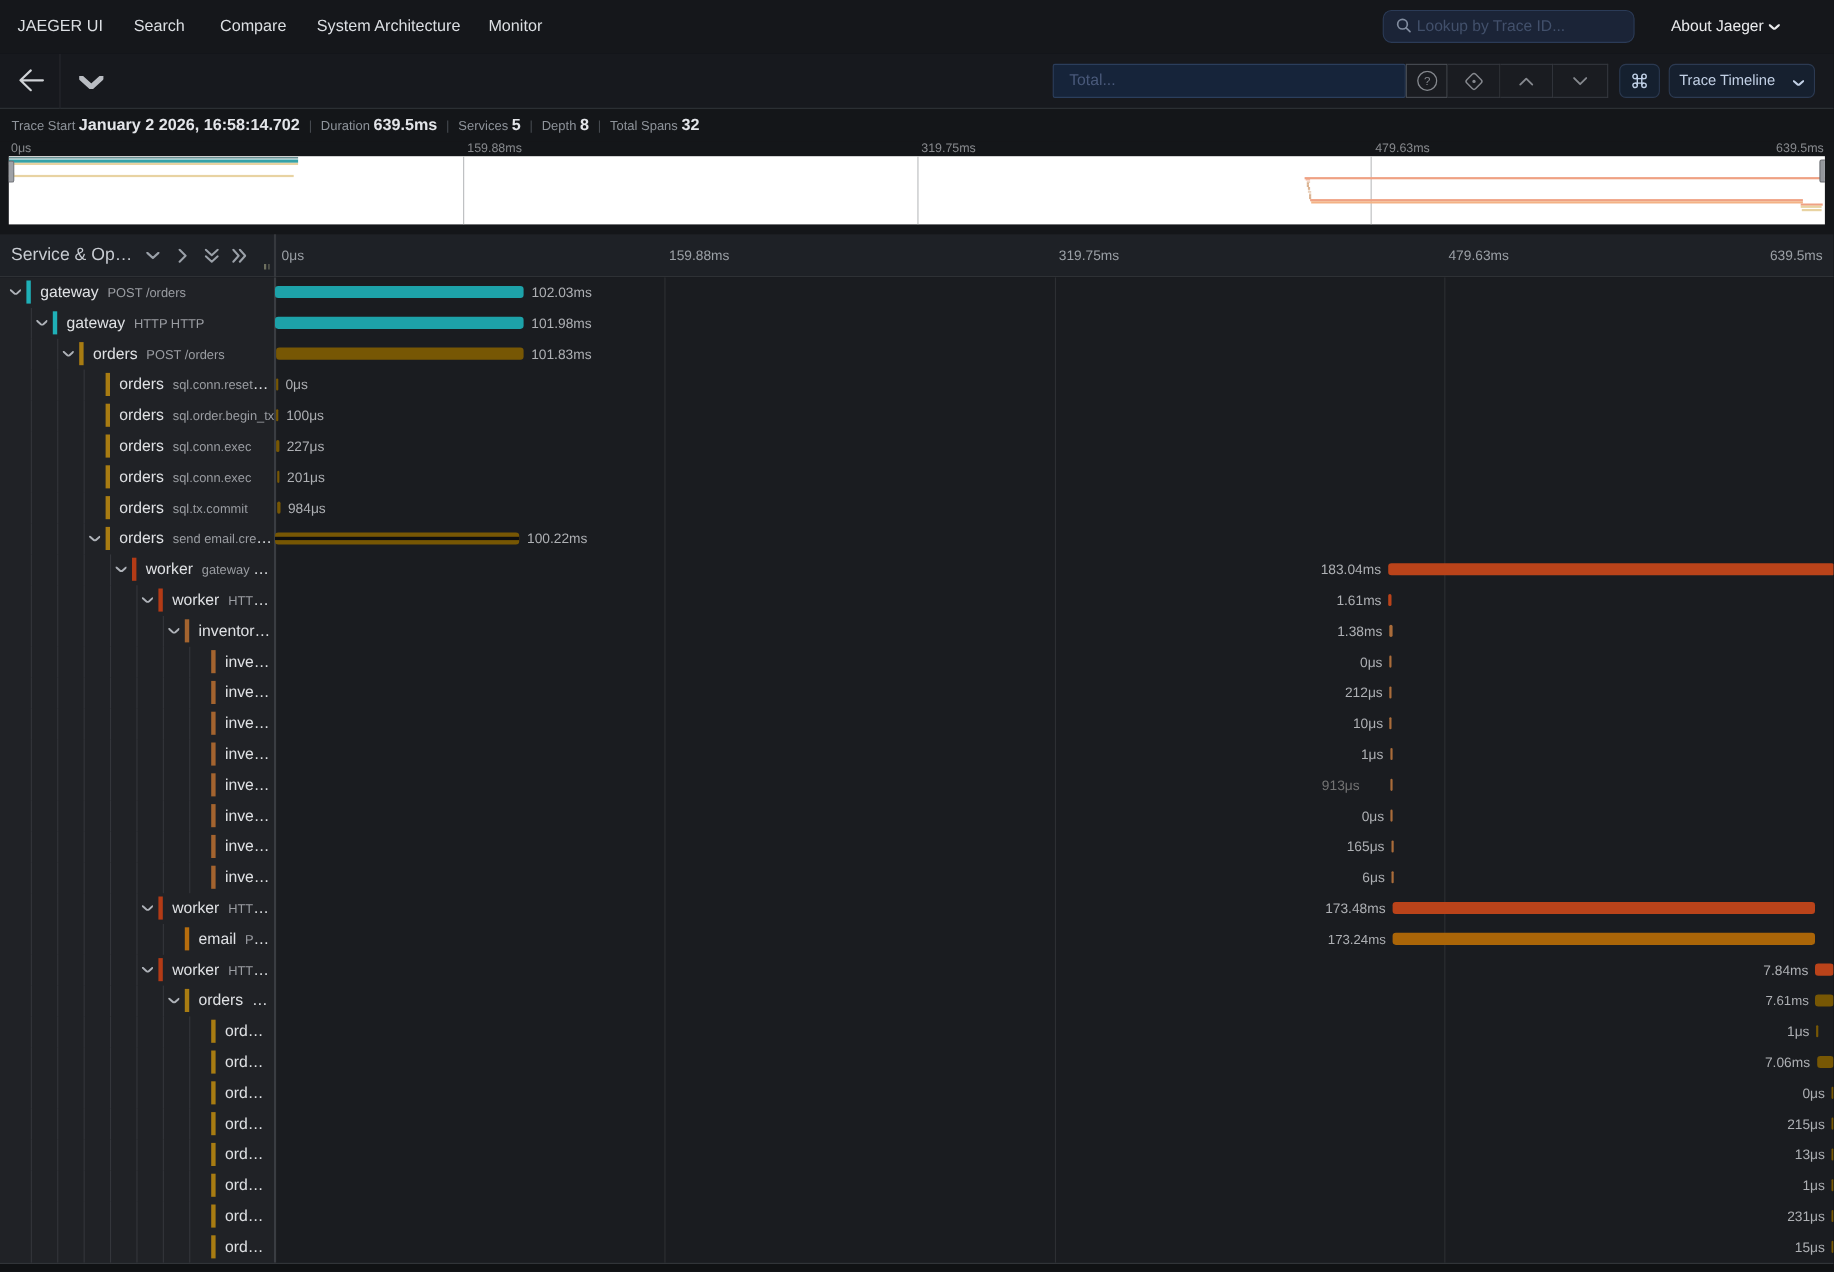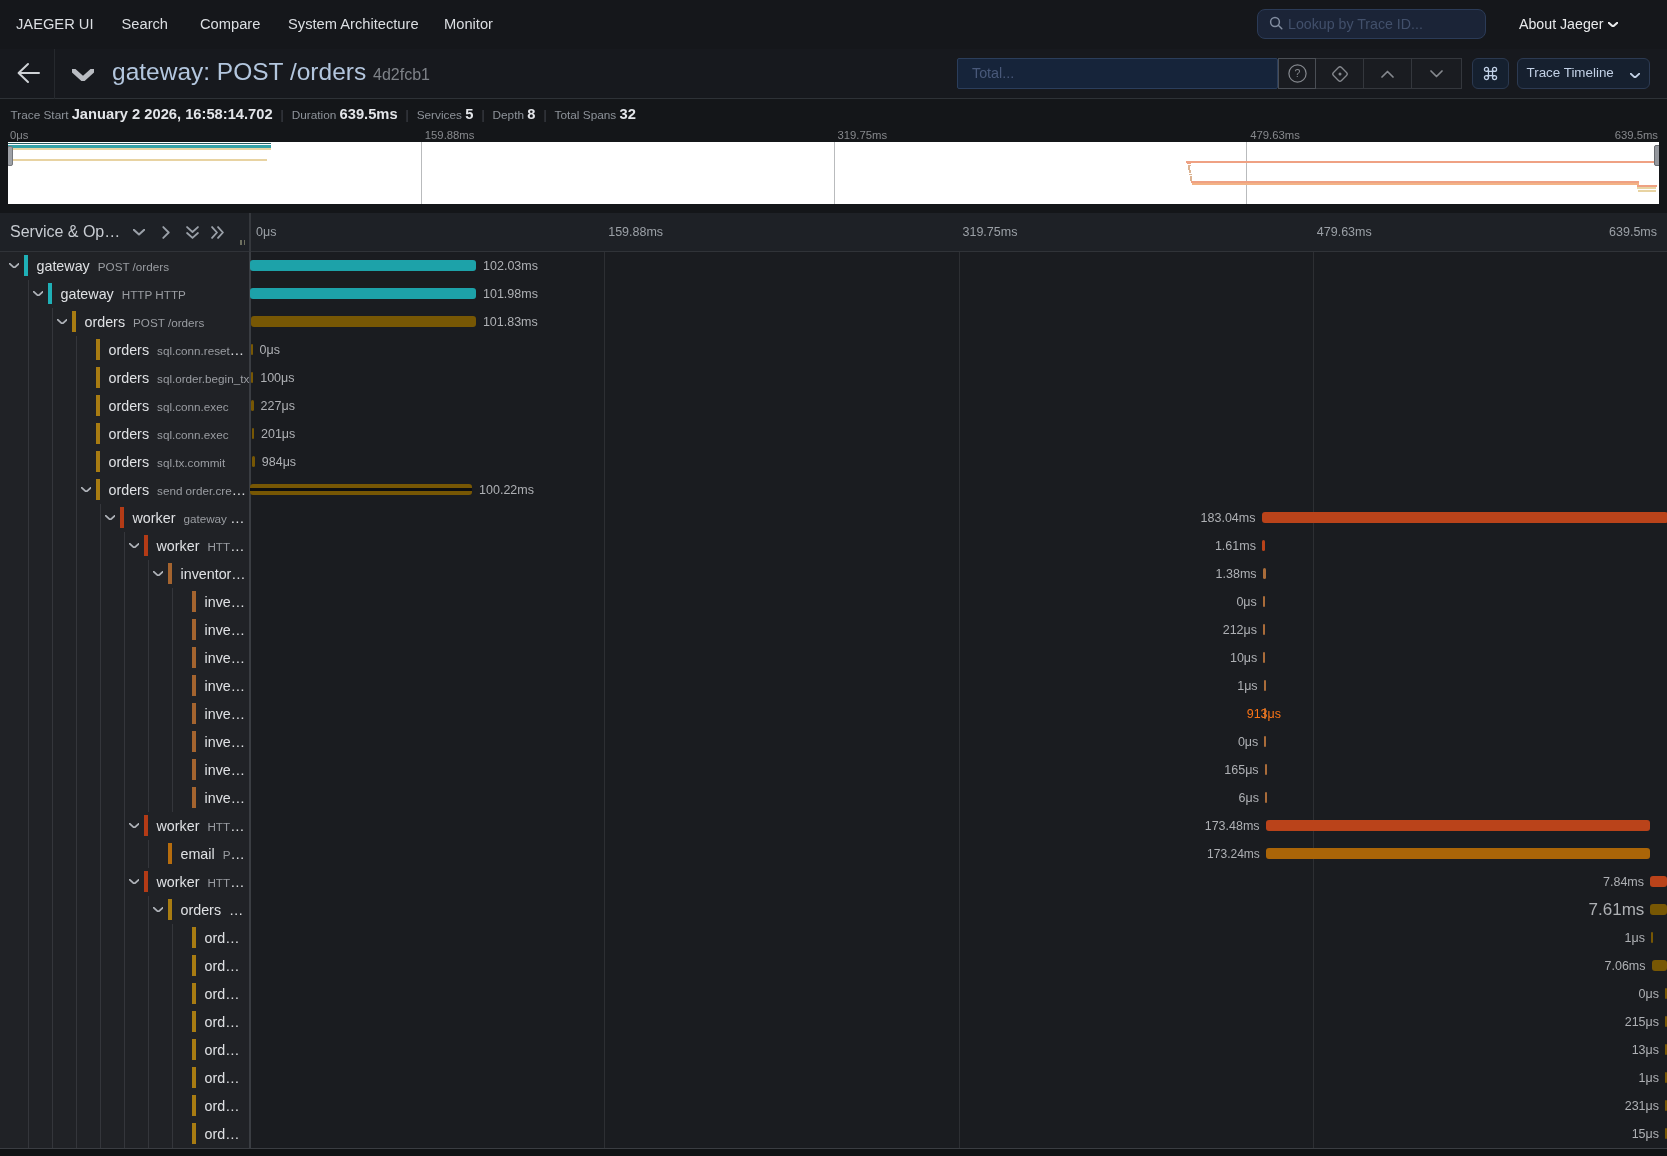--- a/index.html
+++ b/index.html
@@ -18,21 +18,20 @@
     </svg>
   </div>
 <div class="abs" style="left:0;top:49px;width:1667px;height:49.5px;background:#17191e;border-bottom:1px solid #2e3237">
     <svg class="abs" style="left:16px;top:13px" width="24" height="22" viewBox="0 0 24 22">
       <path d="M12 2 L2.6 11 L12 20 M3 11 L23 11" fill="none" stroke="#cfd2d6" stroke-width="2" stroke-linecap="round" stroke-linejoin="round"></path>
     </svg>
     <div class="abs" style="left:54px;top:0;width:1px;height:49.5px;background:#26292e"></div>
     <svg style="position:absolute;left:71.5px;top:19.9px" width="22" height="12.1" viewBox="0 0 10 5.5">
       <path d="M0.6 0.6 L5 4.6 L9.4 0.6" fill="none" stroke="#b9bcc2" stroke-width="2.2" stroke-linecap="round" stroke-linejoin="round"></path>
     </svg>
-    <div class="abs" style="left:112px;top:9px;font-size:24.5px;color:#b3c6de">gateway: POST /orders <span style="font-size:16px;color:#7e8288">4d2fcb1</span></div>
     <div class="abs" style="left:957px;top:9px;width:321px;height:31px;background:#16243a;border:1px solid #2b3e5c;border-radius:2px"></div>
     <div class="abs" style="left:972px;top:9px;height:31px;line-height:31px;font-size:14.3px;color:#49597a">Total...</div>
     <div class="abs" style="left:1278px;top:9px;width:38px;height:31px;border:1px solid #4a4e55;border-left:1px solid #4a4e55;background:#1a1c21"></div>
     <div class="abs" style="left:1316px;top:9px;width:48px;height:31px;border:1px solid #34373d;border-left:none;background:#1a1c21"></div>
     <div class="abs" style="left:1364px;top:9px;width:48px;height:31px;border:1px solid #34373d;border-left:none;background:#1a1c21"></div>
     <div class="abs" style="left:1412px;top:9px;width:50px;height:31px;border:1px solid #34373d;border-left:none;background:#1a1c21"></div>
     <svg class="abs" style="left:1288px;top:15px" width="19" height="19" viewBox="0 0 19 19">
       <circle cx="9.5" cy="9.5" r="8.6" fill="none" stroke="#85888e" stroke-width="1.2"></circle>
       <text x="9.5" y="13.4" text-anchor="middle" font-size="10.5" fill="#85888e" font-family="Liberation Sans">?</text>
     </svg>
@@ -192,21 +191,21 @@
     <div class="abs" style="left:108.5px;top:196px;height:28px;line-height:28px;font-size:14.3px;color:#dfe1e4;white-space:nowrap">orders<span style="font-size:11.7px;color:#9a9da2;margin-left:8px">sql.tx.commit</span></div>
     <div class="abs" style="left:252.2px;top:204.8px;width:2.6px;height:10.5px;border-radius:3px;background:#775704"></div>
     <div class="abs" style="left:261.8px;top:196px;height:28px;line-height:28px;font-size:12.5px;color:#aeb0b4">984μs</div>
     <div class="abs" style="left:27.5px;top:224px;width:1px;height:28px;background:#34363b"></div>
     <div class="abs" style="left:51.5px;top:224px;width:1px;height:28px;background:#34363b"></div>
     <div class="abs" style="left:75.5px;top:224px;width:1px;height:28px;background:#34363b"></div>
     <svg style="position:absolute;left:80.8px;top:235.1px" width="10.5" height="5.8" viewBox="0 0 10 5.5">
       <path d="M0.6 0.6 L5 4.6 L9.4 0.6" fill="none" stroke="#aeb2b8" stroke-width="1.7" stroke-linecap="round" stroke-linejoin="round"></path>
     </svg>
     <div class="abs" style="left:95.5px;top:227.5px;width:4.5px;height:21px;background:#a87c12"></div>
-    <div class="abs" style="left:108.5px;top:224px;height:28px;line-height:28px;font-size:14.3px;color:#dfe1e4;white-space:nowrap">orders<span style="font-size:11.7px;color:#9a9da2;margin-left:8px">send order.cre</span><span style="font-size:14.3px;color:#dfe1e4">…</span></div>
+    <div class="abs" style="left:108.5px;top:224px;height:28px;line-height:28px;font-size:14.3px;color:#dfe1e4;white-space:nowrap">orders<span style="font-size:11.7px;color:#9a9da2;margin-left:8px">send email.cre</span><span style="font-size:14.3px;color:#dfe1e4">…</span></div>
     <div class="abs" style="left:250.0px;top:232.8px;width:222.1px;height:10.5px;border-radius:3px;background:#775704;overflow:hidden">
       <div class="abs" style="left:0;top:3.3px;width:100%;height:3.9px;background:#0d0e10"></div>
     </div>
     <div class="abs" style="left:479.1px;top:224px;height:28px;line-height:28px;font-size:12.5px;color:#aeb0b4">100.22ms</div>
     <div class="abs" style="left:27.5px;top:252px;width:1px;height:28px;background:#34363b"></div>
     <div class="abs" style="left:51.5px;top:252px;width:1px;height:28px;background:#34363b"></div>
     <div class="abs" style="left:75.5px;top:252px;width:1px;height:28px;background:#34363b"></div>
     <div class="abs" style="left:99.5px;top:252px;width:1px;height:28px;background:#34363b"></div>
     <svg style="position:absolute;left:104.8px;top:263.1px" width="10.5" height="5.8" viewBox="0 0 10 5.5">
       <path d="M0.6 0.6 L5 4.6 L9.4 0.6" fill="none" stroke="#aeb2b8" stroke-width="1.7" stroke-linecap="round" stroke-linejoin="round"></path>
@@ -287,21 +286,21 @@
     <div class="abs" style="left:27.5px;top:448px;width:1px;height:28px;background:#34363b"></div>
     <div class="abs" style="left:51.5px;top:448px;width:1px;height:28px;background:#34363b"></div>
     <div class="abs" style="left:75.5px;top:448px;width:1px;height:28px;background:#34363b"></div>
     <div class="abs" style="left:99.5px;top:448px;width:1px;height:28px;background:#34363b"></div>
     <div class="abs" style="left:123.5px;top:448px;width:1px;height:28px;background:#34363b"></div>
     <div class="abs" style="left:147.5px;top:448px;width:1px;height:28px;background:#34363b"></div>
     <div class="abs" style="left:171.5px;top:448px;width:1px;height:28px;background:#34363b"></div>
     <div class="abs" style="left:191.5px;top:451.5px;width:4.5px;height:21px;background:#a4642f"></div>
     <div class="abs" style="left:204.5px;top:448px;height:28px;line-height:28px;font-size:14.3px;color:#dfe1e4;white-space:nowrap">inve…</div>
     <div class="abs" style="left:1263.9px;top:456.8px;width:2.4px;height:10.5px;border-radius:3px;background:#aa6c3a"></div>
-    <div class="abs" style="right:386px;top:448px;height:28px;line-height:28px;font-size:12.5px;color:#f97316">913μs</div>
+    <div class="abs" style="right:431px;top:448px;height:28px;line-height:28px;font-size:12.5px;color:#737373">913μs</div>
     <div class="abs" style="left:27.5px;top:476px;width:1px;height:28px;background:#34363b"></div>
     <div class="abs" style="left:51.5px;top:476px;width:1px;height:28px;background:#34363b"></div>
     <div class="abs" style="left:75.5px;top:476px;width:1px;height:28px;background:#34363b"></div>
     <div class="abs" style="left:99.5px;top:476px;width:1px;height:28px;background:#34363b"></div>
     <div class="abs" style="left:123.5px;top:476px;width:1px;height:28px;background:#34363b"></div>
     <div class="abs" style="left:147.5px;top:476px;width:1px;height:28px;background:#34363b"></div>
     <div class="abs" style="left:171.5px;top:476px;width:1px;height:28px;background:#34363b"></div>
     <div class="abs" style="left:191.5px;top:479.5px;width:4.5px;height:21px;background:#a4642f"></div>
     <div class="abs" style="left:204.5px;top:476px;height:28px;line-height:28px;font-size:14.3px;color:#dfe1e4;white-space:nowrap">inve…</div>
     <div class="abs" style="left:1264.3px;top:484.8px;width:2.2px;height:10.5px;border-radius:3px;background:#aa6c3a"></div>
@@ -367,21 +366,21 @@
     <div class="abs" style="left:75.5px;top:644px;width:1px;height:28px;background:#34363b"></div>
     <div class="abs" style="left:99.5px;top:644px;width:1px;height:28px;background:#34363b"></div>
     <div class="abs" style="left:123.5px;top:644px;width:1px;height:28px;background:#34363b"></div>
     <div class="abs" style="left:147.5px;top:644px;width:1px;height:28px;background:#34363b"></div>
     <svg style="position:absolute;left:152.8px;top:655.1px" width="10.5" height="5.8" viewBox="0 0 10 5.5">
       <path d="M0.6 0.6 L5 4.6 L9.4 0.6" fill="none" stroke="#aeb2b8" stroke-width="1.7" stroke-linecap="round" stroke-linejoin="round"></path>
     </svg>
     <div class="abs" style="left:167.5px;top:647.5px;width:4.5px;height:21px;background:#a87c12"></div>
     <div class="abs" style="left:180.5px;top:644px;height:28px;line-height:28px;font-size:14.3px;color:#dfe1e4;white-space:nowrap">orders<span style="font-size:14.3px;color:#dfe1e4;margin-left:8px">…</span></div>
     <div class="abs" style="left:1650.3px;top:652.8px;width:16.7px;height:10.5px;border-radius:3px;background:#775704"></div>
-    <div class="abs" style="right:22.7px;top:644px;height:28px;line-height:28px;font-size:17px;color:#aeb0b4">7.61ms</div>
+    <div class="abs" style="right:22.7px;top:644px;height:28px;line-height:28px;font-size:12px;color:#aeb0b4">7.61ms</div>
     <div class="abs" style="left:27.5px;top:672px;width:1px;height:28px;background:#34363b"></div>
     <div class="abs" style="left:51.5px;top:672px;width:1px;height:28px;background:#34363b"></div>
     <div class="abs" style="left:75.5px;top:672px;width:1px;height:28px;background:#34363b"></div>
     <div class="abs" style="left:99.5px;top:672px;width:1px;height:28px;background:#34363b"></div>
     <div class="abs" style="left:123.5px;top:672px;width:1px;height:28px;background:#34363b"></div>
     <div class="abs" style="left:147.5px;top:672px;width:1px;height:28px;background:#34363b"></div>
     <div class="abs" style="left:171.5px;top:672px;width:1px;height:28px;background:#34363b"></div>
     <div class="abs" style="left:191.5px;top:675.5px;width:4.5px;height:21px;background:#a87c12"></div>
     <div class="abs" style="left:204.5px;top:672px;height:28px;line-height:28px;font-size:14.3px;color:#dfe1e4;white-space:nowrap">ord…</div>
     <div class="abs" style="left:1651.0px;top:680.8px;width:2.2px;height:10.5px;border-radius:3px;background:#775704"></div>

